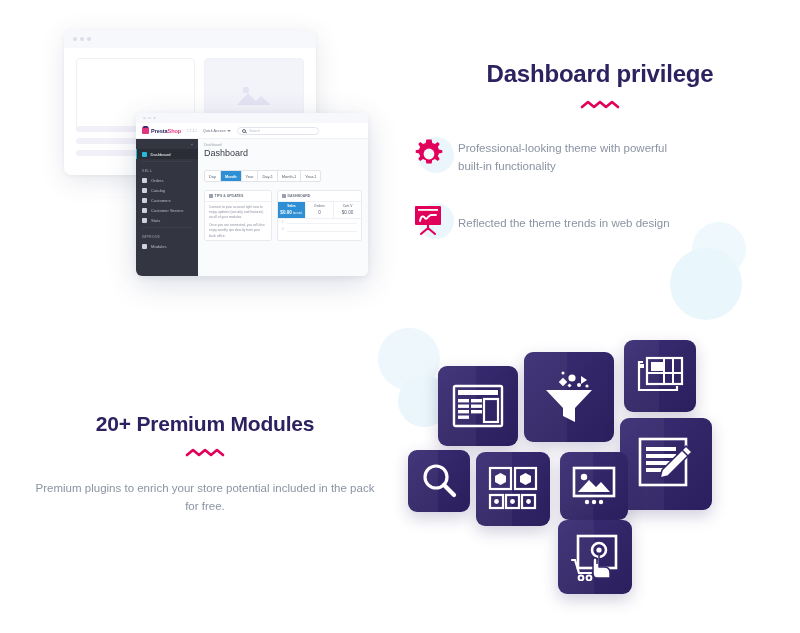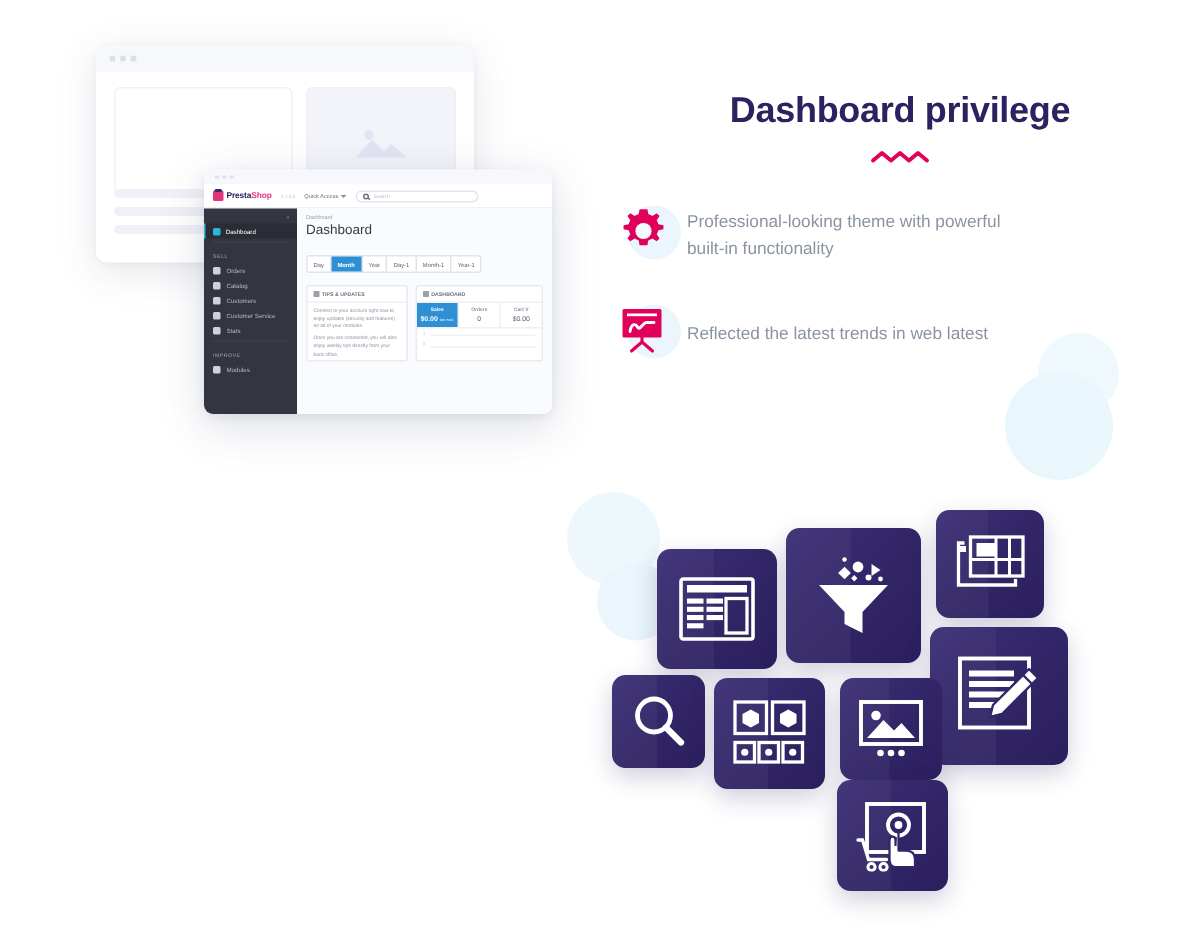--- a/index.html
+++ b/index.html
@@ -307,25 +307,32 @@
       <div class="feat">
         <div class="feat-ico">
           <span class="halo"></span>
           <svg width="34" height="34" viewBox="0 0 34 34">
             <rect x="3" y="3" width="26" height="19" rx="1" fill="#e1005a"></rect>
             <rect x="6" y="6" width="20" height="1.8" fill="#ffffff"></rect>
             <path d="M8 18 C9 12 12 13 13 15 C14.5 18 16.5 12 19 12 L24 12" fill="none" stroke="#ffffff" stroke-width="1.9" stroke-linecap="round" stroke-linejoin="round"></path>
             <path d="M16 22 L16 25 M16 25 L9 31 M16 25 L23 31" fill="none" stroke="#e1005a" stroke-width="2.1" stroke-linecap="round"></path>
           </svg>
         </div>
-        <div class="feat-txt">Reflected the latest trends in web latest</div>
-      </div>
-    </div>
-  </div>
-
+        <div class="feat-txt">Reflected the theme trends in web design</div>
+      </div>
+    </div>
+  </div>
+
+  <div class="sec-prem">
+    <div class="h-title2">20+ Premium Modules</div>
+    <svg class="squig" width="40" height="12" viewBox="0 0 40 12">
+      <path d="M2 8 L8 3 L14 8 L20 3 L26 8 L32 3 L38 8" fill="none" stroke="#e1005a" stroke-width="2.6" stroke-linecap="round" stroke-linejoin="round"></path>
+    </svg>
+    <div class="prem-sub">Premium plugins to enrich your store potential included in the pack for free.</div>
+  </div>
 
   <div class="tile" style="left:438px; top:366px; width:80px; height:80px;">
     <svg width="52" height="44" viewBox="0 0 52 44">
       <rect x="2" y="2" width="48" height="40" rx="1.5" fill="none" stroke="#fff" stroke-width="2.4"></rect>
       <rect x="6" y="6" width="40" height="5" fill="#fff"></rect>
       <rect x="32" y="15" width="14" height="23" fill="none" stroke="#fff" stroke-width="2.2"></rect>
       <rect x="6" y="15" width="11" height="3.4" fill="#fff"></rect>
       <rect x="19" y="15" width="11" height="3.4" fill="#fff"></rect>
       <rect x="6" y="20.5" width="11" height="3.4" fill="#fff"></rect>
       <rect x="19" y="20.5" width="11" height="3.4" fill="#fff"></rect>

